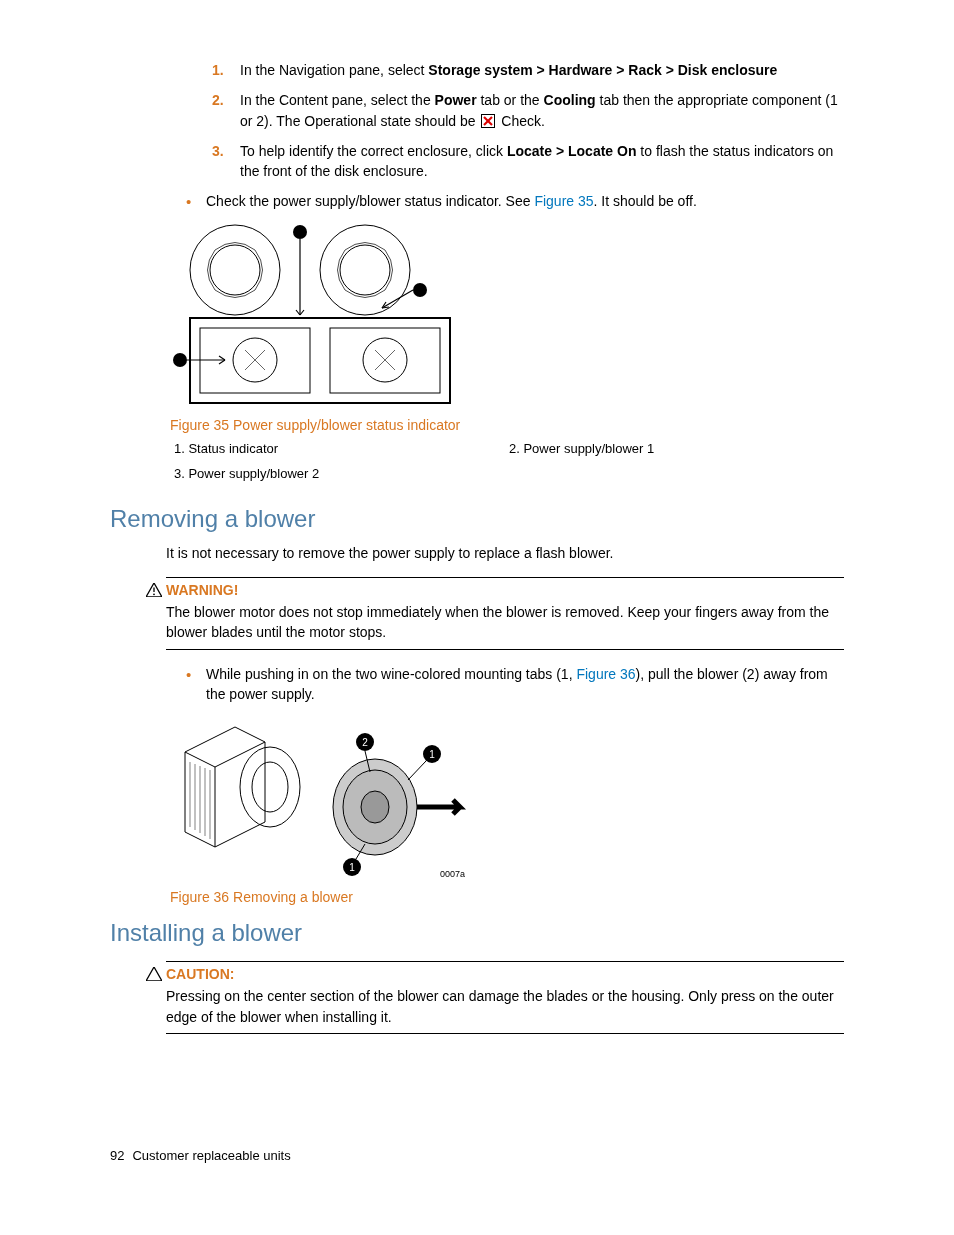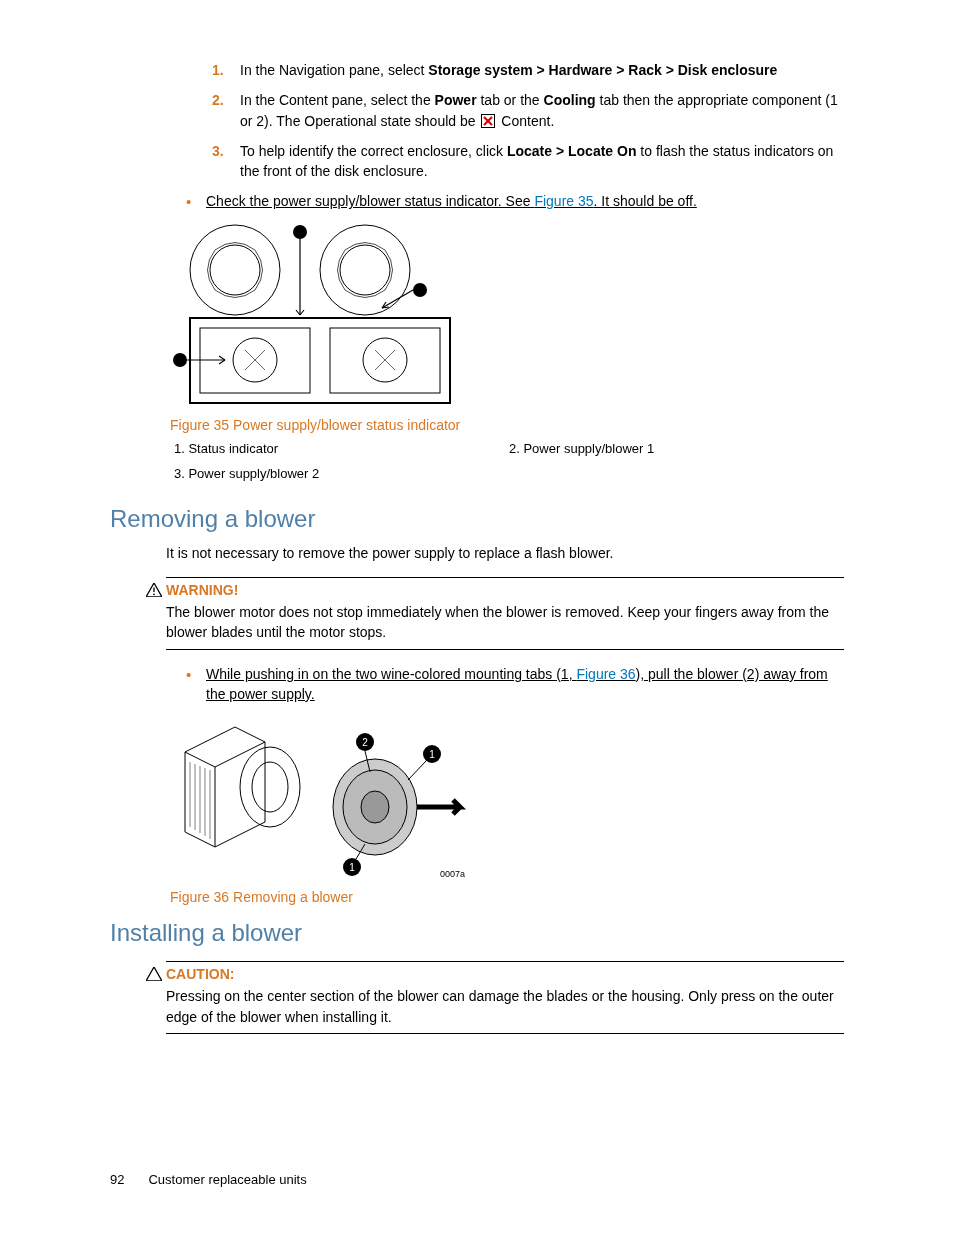--- a/index.html
+++ b/index.html
@@ -10,58 +10,58 @@
     background: #fff;
     width: 954px;
     height: 1235px;
     position: relative;
     padding: 60px 110px 40px 110px;
   }
   .ordered-list { list-style: none; margin-left: 46px; margin-bottom: 8px; }
   .ordered-list li { margin-bottom: 10px; line-height: 1.45; padding-left: 28px; position: relative; }
   .ordered-list .num { position: absolute; left: 0; top: 0; color: #d97822; font-weight: bold; }
   .bullet-list { list-style: none; margin-left: 16px; margin-bottom: 6px; }
-  .bullet-list li { position: relative; padding-left: 24px; line-height: 1.45; margin-bottom: 6px; text-decoration: underline; }
+  .bullet-list li { position: relative; padding-left: 24px; line-height: 1.45; margin-bottom: 6px; }
   .bullet-list li::before { content: "•"; position: absolute; left: 4px; color: #d97822; font-size: 15px; }
   .bold { font-weight: bold; }
   .link { color: #0277bd; }
   .failed-icon { display: inline-block; width: 14px; height: 14px; vertical-align: -2px; margin: 0 2px; }
   .figure-img { margin: 8px 0 4px 4px; }
   .figure-caption { color: #d97822; font-weight: normal; font-size: 14px; margin: 4px 0 8px 4px; }
   .legend { margin-left: 8px; margin-bottom: 24px; }
   .legend-row { display: flex; margin-bottom: 10px; font-size: 13px; }
   .legend-cell { flex: 1; }
   .section-h2 { color: #5080a8; font-weight: normal; font-size: 24px; margin: 14px 0 10px 12px; margin-left: -56px; }
   .para { margin-bottom: 10px; line-height: 1.45; }
   .admon { margin: 14px 0; }
   .admon-rule { border: none; border-top: 1px solid #000; margin: 4px 0; }
   .admon-head { display: flex; align-items: center; gap: 4px; margin: 4px 0; }
   .admon-title { color: #d97822; font-weight: bold; font-size: 14px; }
   .admon-icon { width: 16px; height: 14px; flex: 0 0 auto; margin-left: -20px; }
   .admon-body { line-height: 1.45; margin-bottom: 6px; }
-  .footer { position: absolute; bottom: 48px; left: 110px; font-size: 13px; display: flex; align-items: baseline; gap: 24px; }
+  .footer { position: absolute; bottom: 72px; left: 110px; font-size: 13px; display: flex; align-items: baseline; gap: 8px; }
   .footer .pg { font-size: 13px; }
 </style>
 </head>
 <body>
 
 <div style="margin-left:56px;">
 
 <ol class="ordered-list">
   <li>
     <span class="num">1.</span>
     <span>In the Navigation pane, select </span><span class="bold">Storage system &gt; Hardware &gt; Rack &gt; Disk enclosure</span>
   </li>
   <li>
     <span class="num">2.</span>
     <span>In the Content pane, select the </span><span class="bold">Power</span><span> tab or the </span><span class="bold">Cooling</span><span> tab then the appropriate component (1 or 2). The Operational state should be </span><svg class="failed-icon" viewBox="0 0 14 14">
           <rect x="0.5" y="0.5" width="13" height="13" fill="#fff" stroke="#000" stroke-width="1"></rect>
           <line x1="3" y1="3" x2="11" y2="11" stroke="#d00" stroke-width="2.2"></line>
           <line x1="11" y1="3" x2="3" y2="11" stroke="#d00" stroke-width="2.2"></line>
-        </svg><span> Content.</span>
+        </svg><span> Check.</span>
   </li>
   <li>
     <span class="num">3.</span>
     <span>To help identify the correct enclosure, click </span><span class="bold">Locate &gt; Locate On</span><span> to flash the status indicators on the front of the disk enclosure.</span>
   </li>
 </ol>
 
 <ul class="bullet-list">
   <li>
     <span>Check the power supply/blower status indicator. See </span><span class="link">Figure 35</span><span>. It should be off.</span>

